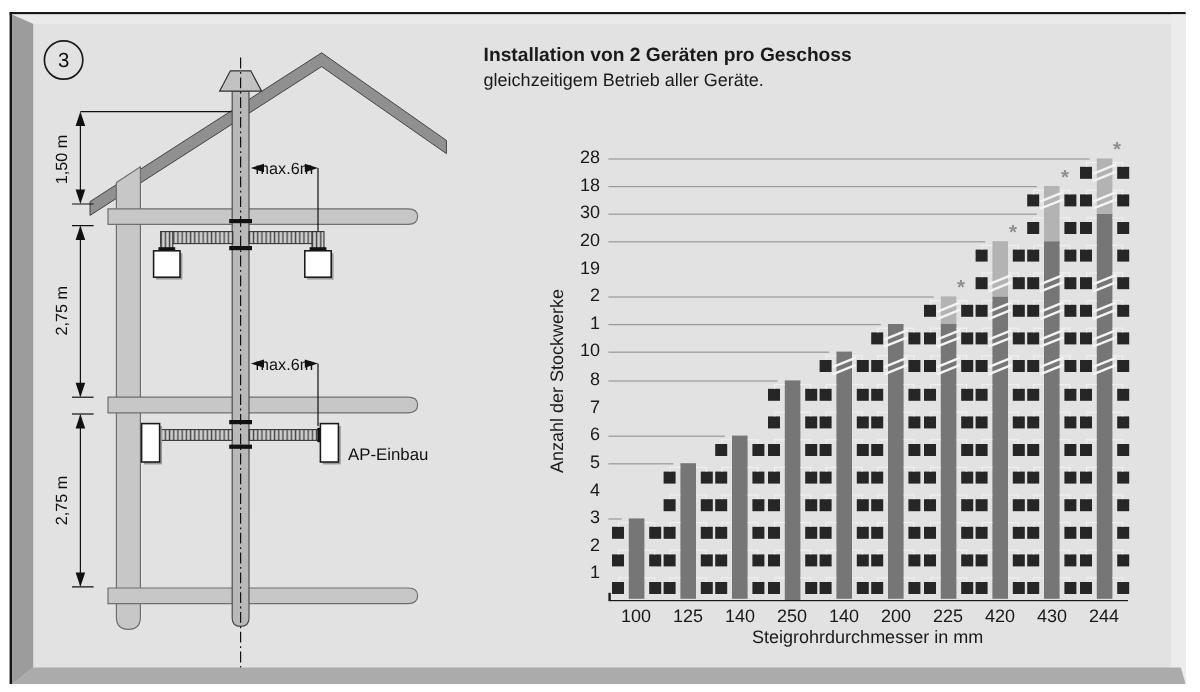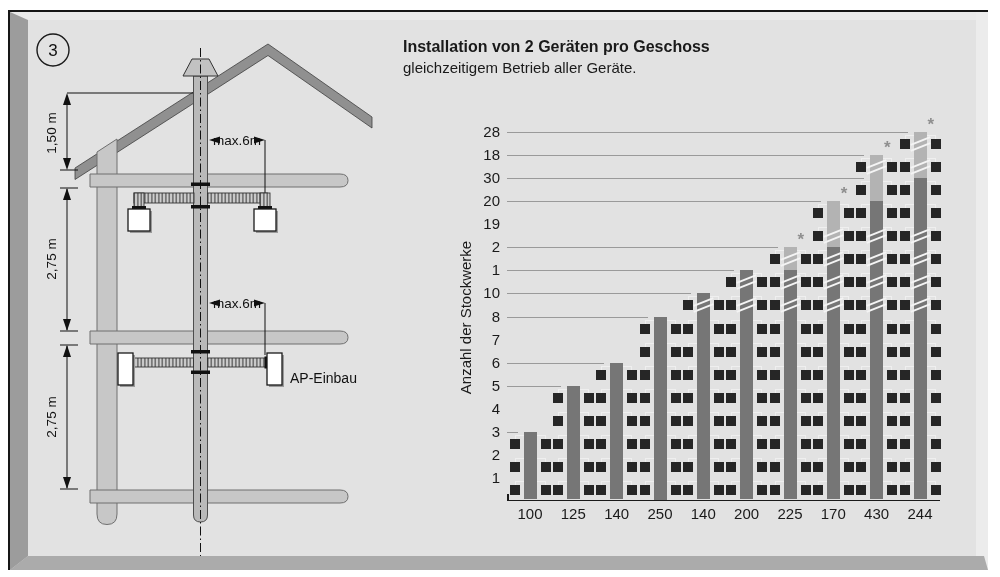--- a/index.html
+++ b/index.html
@@ -454,21 +454,21 @@
         <div style="left: 829.8px; top: 192.2px; width: 9px; height: 4px; box-sizing: border-box; border-top: 1.5px solid rgb(239, 239, 239); border-right: 1.5px solid rgb(239, 239, 239);"></div>
         <div style="left: 812.8px; top: 289px; width: 21px; height: 2px; background: rgb(244, 244, 244); transform: rotate(-22deg);"></div>
         <div style="left: 812.8px; top: 295px; width: 21px; height: 2px; background: rgb(244, 244, 244); transform: rotate(-22deg);"></div>
         <div style="left: 812.8px; top: 265.9px; width: 21px; height: 2px; background: rgb(244, 244, 244); transform: rotate(-22deg);"></div>
         <div style="left: 812.8px; top: 271.9px; width: 21px; height: 2px; background: rgb(244, 244, 244); transform: rotate(-22deg);"></div>
         <div style="left: 812.8px; top: 242.8px; width: 21px; height: 2px; background: rgb(244, 244, 244); transform: rotate(-22deg);"></div>
         <div style="left: 812.8px; top: 248.8px; width: 21px; height: 2px; background: rgb(244, 244, 244); transform: rotate(-22deg);"></div>
         <div style="left: 812.8px; top: 219.8px; width: 21px; height: 2px; background: rgb(244, 244, 244); transform: rotate(-22deg);"></div>
         <div style="left: 812.8px; top: 225.8px; width: 21px; height: 2px; background: rgb(244, 244, 244); transform: rotate(-22deg);"></div>
         <div class="star" style="left: 830.8px; top: 172.2px; color: rgb(143, 143, 143);">*</div>
-        <div class="xlab" style="left: 801.3px; top: 493px;">170</div>
+        <div class="xlab" style="left: 801.3px; top: 493px;">420</div>
         <div style="left: 860.1px; top: 189.2px; width: 13px; height: 298.3px; background: rgb(118, 118, 118);"></div>
         <div style="left: 860.1px; top: 143px; width: 13px; height: 46.1px; background: rgb(179, 179, 179);"></div>
         <div style="left: 846.1px; top: 473px; width: 10px; height: 10px; background: rgb(38, 38, 38);"></div>
         <div style="left: 877.1px; top: 473px; width: 10px; height: 10px; background: rgb(38, 38, 38);"></div>
         <div style="left: 851.1px; top: 469px; width: 9px; height: 4px; box-sizing: border-box; border-top: 1.5px solid rgb(239, 239, 239); border-left: 1.5px solid rgb(239, 239, 239);"></div>
         <div style="left: 873.1px; top: 469px; width: 9px; height: 4px; box-sizing: border-box; border-top: 1.5px solid rgb(239, 239, 239); border-right: 1.5px solid rgb(239, 239, 239);"></div>
         <div style="left: 846.1px; top: 449.9px; width: 10px; height: 10px; background: rgb(38, 38, 38);"></div>
         <div style="left: 877.1px; top: 449.9px; width: 10px; height: 10px; background: rgb(38, 38, 38);"></div>
         <div style="left: 851.1px; top: 445.9px; width: 9px; height: 4px; box-sizing: border-box; border-top: 1.5px solid rgb(239, 239, 239); border-left: 1.5px solid rgb(239, 239, 239);"></div>
         <div style="left: 873.1px; top: 445.9px; width: 9px; height: 4px; box-sizing: border-box; border-top: 1.5px solid rgb(239, 239, 239); border-right: 1.5px solid rgb(239, 239, 239);"></div>
@@ -611,20 +611,21 @@
         <div style="left: 899.5px; top: 219.8px; width: 21px; height: 2px; background: rgb(244, 244, 244); transform: rotate(-22deg);"></div>
         <div style="left: 899.5px; top: 225.8px; width: 21px; height: 2px; background: rgb(244, 244, 244); transform: rotate(-22deg);"></div>
         <div style="left: 899.5px; top: 150.6px; width: 21px; height: 2px; background: rgb(244, 244, 244); transform: rotate(-22deg);"></div>
         <div style="left: 899.5px; top: 156.6px; width: 21px; height: 2px; background: rgb(244, 244, 244); transform: rotate(-22deg);"></div>
         <div style="left: 899.5px; top: 127.5px; width: 21px; height: 2px; background: rgb(244, 244, 244); transform: rotate(-22deg);"></div>
         <div style="left: 899.5px; top: 133.5px; width: 21px; height: 2px; background: rgb(244, 244, 244); transform: rotate(-22deg);"></div>
         <div class="star" style="left: 917.5px; top: 102.9px; color: rgb(143, 143, 143);">*</div>
         <div class="xlab" style="left: 888px; top: 493px;">244</div>
         <div style="left: 497px; top: 487.5px; width: 433px; height: 1.5px; background: rgb(26, 26, 26);"></div>
         <div style="left: 497px; top: 481.5px; width: 1.5px; height: 6px; background: rgb(26, 26, 26);"></div>
+        <div class="axis-title-x" style="left: 518px; top: 511px;">Steigrohrdurchmesser in mm</div>
         <div class="axis-title-y" style="left: 350px; top: 297px;">Anzahl der Stockwerke</div>
       </div>
   </div>
 
   <div class="bevel bevel-top"></div>
   <div class="bevel bevel-right"></div>
   <div class="bevel bevel-bottom"></div>
   <div class="bevel bevel-left"></div>
 </div>
 

